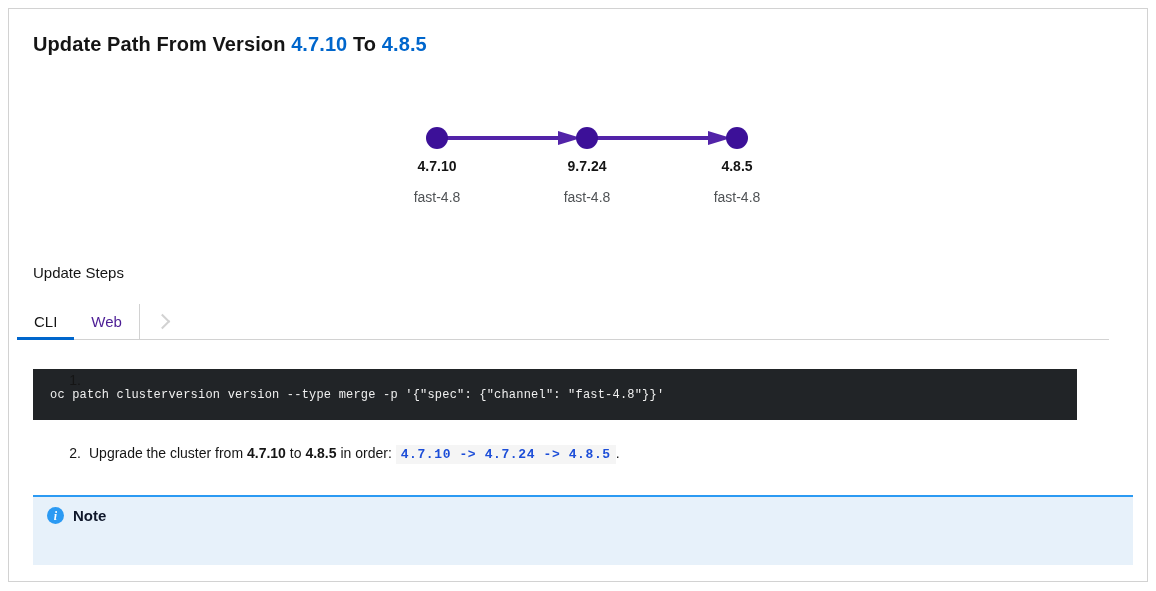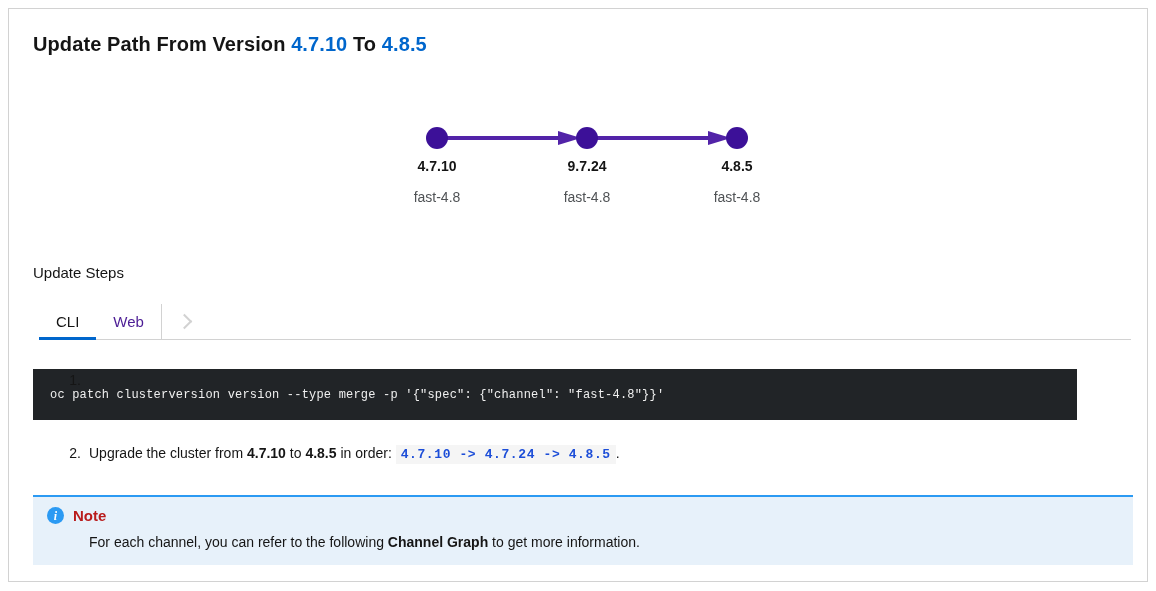--- a/index.html
+++ b/index.html
@@ -92,21 +92,21 @@
     position: absolute;
     left: 24px;
     top: 255px;
     font-size: 15px;
     font-weight: 400;
     color: #151515;
   }
 
   .tabbar {
     position: absolute;
-    left: 30px;
+    left: 8px;
     top: 295px;
     width: 1092px;
     height: 36px;
     border-bottom: 1px solid #d2d2d2;
     box-sizing: border-box;
     display: flex;
     align-items: stretch;
   }
   .tab {
     position: relative;
@@ -243,21 +243,21 @@
     font-weight: 700;
     font-style: italic;
     display: flex;
     align-items: center;
     justify-content: center;
     line-height: 1;
   }
   .note-title {
     font-size: 15px;
     font-weight: 700;
-    color: #b91c1c;
+    color: #0f172a;
   }
   .note-body {
     margin-top: 8px;
     margin-left: 42px;
     font-size: 14px;
     line-height: 20px;
     color: #151515;
   }
   .note-body b { font-weight: 700; }
 </style>
@@ -335,20 +335,15 @@
       </div>
     </div>
 
   </div>
 
   <div class="note">
     <div class="note-head">
       <span class="note-icon">i</span>
       <span class="note-title">Note</span>
     </div>
-    <div class="note-body">
-      <span>For each channel, you can refer to the following</span>
-      <b>Channel Graph</b>
-      <span>to get more information.</span>
-    </div>
   </div>
 
 </div>
 
 </body></html>

